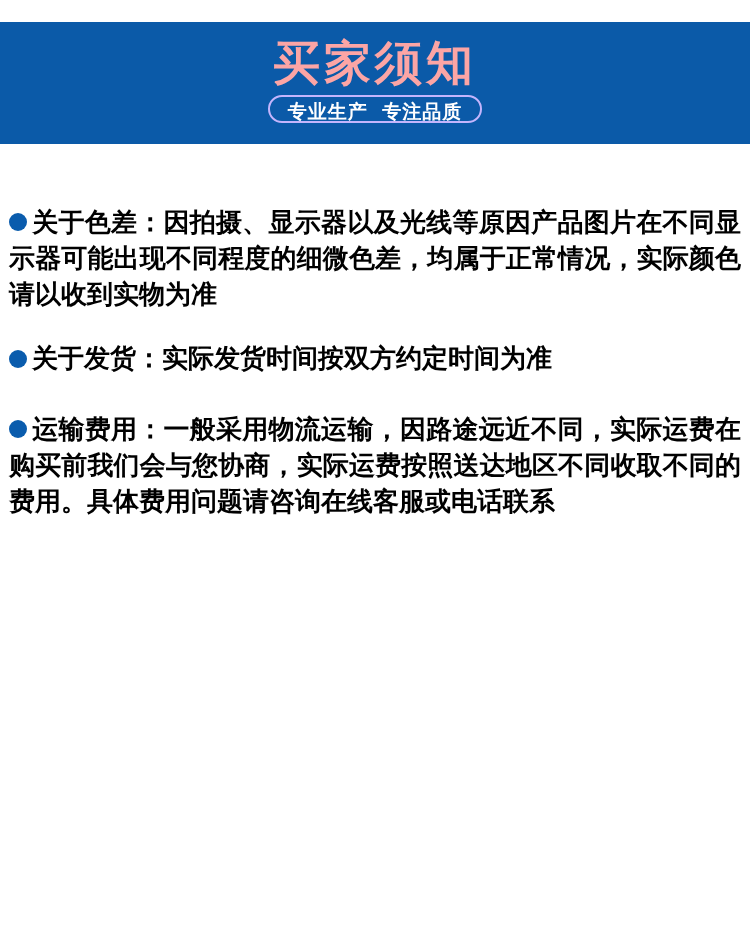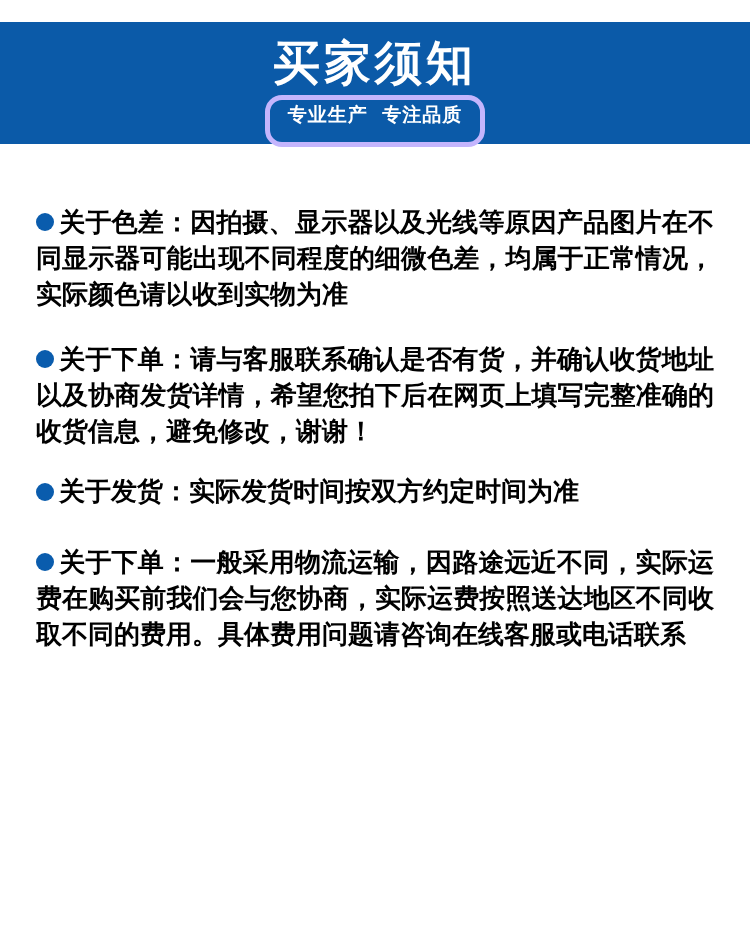--- a/index.html
+++ b/index.html
@@ -16,44 +16,44 @@
   
   .banner {
     margin-top: 22px;
     height: 122px;
     background: #0b5aa8;
     text-align: center;
     box-sizing: border-box;
     padding-top: 16px;
   }
   .banner-title {
-    color: #ffffff;
+    color: #fca5a5;
     font-size: 47px;
     line-height: 50px;
     font-weight: bold;
     letter-spacing: 4px;
   }
   .banner-badge {
     display: inline-block;
     margin-top: 7px;
-    height: 52px;
+    height: 28px;
     line-height: 30px;
     box-sizing: border-box;
     padding: 0 18px;
-    border: 5px solid #c4b5fd;
+    border: 2px solid #c4b5fd;
     border-radius: 17px;
     color: #ffffff;
     font-size: 19px;
     font-weight: bold;
     letter-spacing: 1px;
     word-spacing: 8px;
   }
   
   .content {
-    padding: 0 36px;
+    padding: 0 9px;
   }
   .notice {
     margin: 0;
     font-size: 26px;
     line-height: 36px;
     font-weight: bold;
     color: #000000;
     text-align: justify;
   }
   .notice-1 { margin-top: 60px; margin-bottom: 29px; }
@@ -81,20 +81,19 @@
 
 <div class="banner">
   <div class="banner-title">买家须知</div>
   <div class="banner-badge">专业生产 专注品质</div>
 </div>
 
 <div class="content">
 
   <p class="notice notice-1"><span class="bullet"></span><span>关于色差：</span><span>因拍摄、显示器以及光线等原因产品图片在不同显示器可能出现不同程度的细微色差，均属于正常情况，实际颜色请以收到实物为准</span><span class="blue-period"></span></p>
 
-  <p class="notice notice-2"><span class="bullet"></span><span>关于下单：</span><span>请与客服联系确认是否有货，并确认收货地址以及协商发货详情，希望您拍下后在网页上填写完整准确的收货信息，避免修改，谢谢！</span><span class="blue-period"></span></p>
 
   <p class="notice notice-3"><span class="bullet"></span><span>关于发货：</span><span>实际发货时间按双方约定时间为准</span><span class="blue-period"></span></p>
 
-  <p class="notice notice-4"><span class="bullet"></span><span>关于下单：</span><span>一般采用物流运输，因路途远近不同，实际运费在购买前我们会与您协商，实际运费按照送达地区不同收取不同的费用。具体费用问题请咨询在线客服或电话联系</span><span class="blue-period"></span></p>
+  <p class="notice notice-4"><span class="bullet"></span><span>运输费用：</span><span>一般采用物流运输，因路途远近不同，实际运费在购买前我们会与您协商，实际运费按照送达地区不同收取不同的费用。具体费用问题请咨询在线客服或电话联系</span><span class="blue-period"></span></p>
 
 
 </div>
 
 </body></html>

